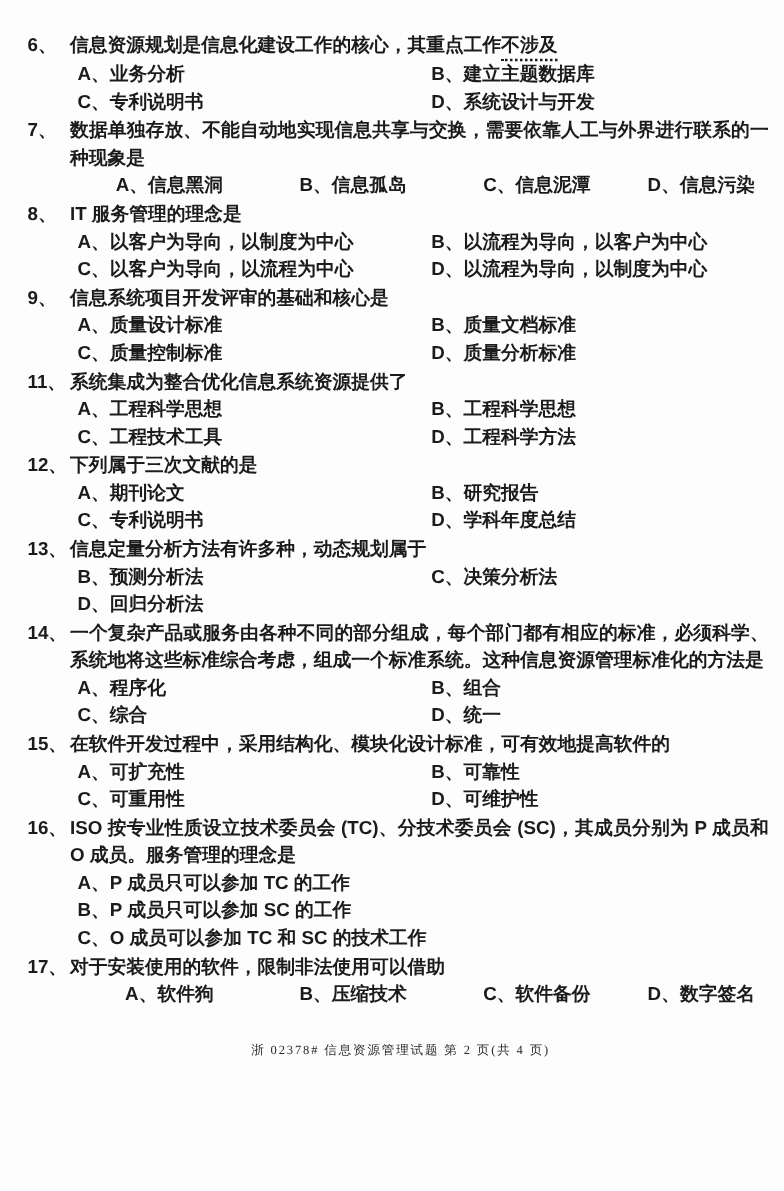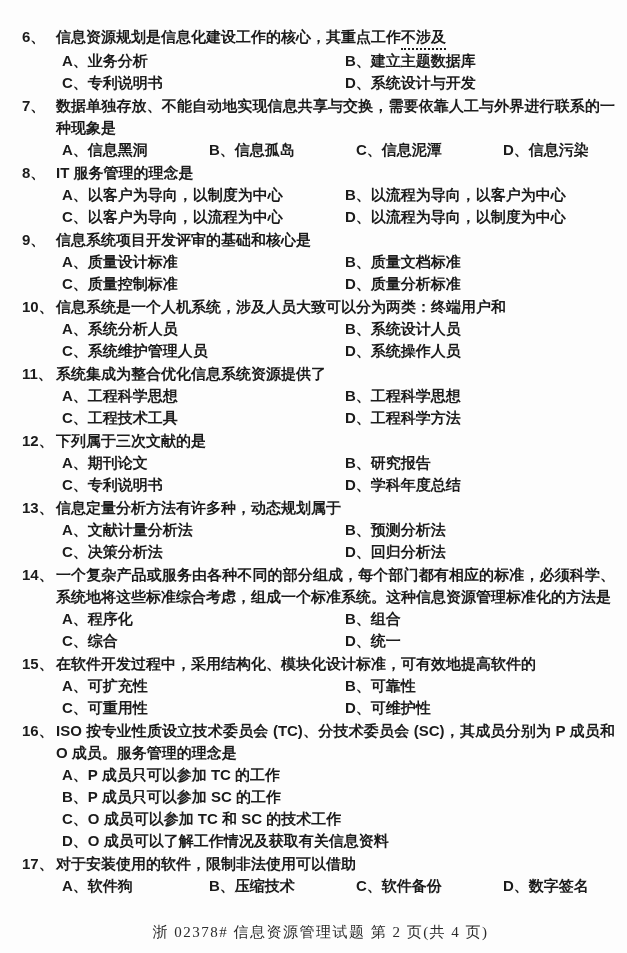--- a/index.html
+++ b/index.html
@@ -48,34 +48,35 @@
   .opts {
     margin-left: 40px;
   }
   .opts.grid2 {
     display: grid;
     grid-template-columns: 283px 1fr;
   }
   .opts.row4 {
     display: grid;
     grid-template-columns: 147px 147px 147px 1fr;
+    text-align: center;
   }
   .opts.list .opt {
     display: block;
   }
   .opt {
     line-height: 22px;
     white-space: nowrap;
   }
   .footer {
     margin-top: 26px;
     text-align: center;
     font-family: "Liberation Serif", "DejaVu Serif", serif;
     font-weight: 400;
-    font-size: 15px;
+    font-size: 10px;
     letter-spacing: 1.5px;
     color: #2a2a2a;
   }
 </style>
 </head>
 <body>
 
 <div class="page">
 
   <div class="q">
@@ -123,32 +124,20 @@
       <span class="q-stem">信息系统项目开发评审的基础和核心是</span>
     </div>
     <div class="opts grid2">
       <div class="opt">A、质量设计标准</div>
       <div class="opt">B、质量文档标准</div>
       <div class="opt">C、质量控制标准</div>
       <div class="opt">D、质量分析标准</div>
     </div>
   </div>
 
-  <div class="q">
-    <div class="q-head">
-      <span class="q-num">10、</span>
-      <span class="q-stem">信息系统是一个人机系统，涉及人员大致可以分为两类：终端用户和</span>
-    </div>
-    <div class="opts grid2">
-      <div class="opt">A、系统分析人员</div>
-      <div class="opt">B、系统设计人员</div>
-      <div class="opt">C、系统维护管理人员</div>
-      <div class="opt">D、系统操作人员</div>
-    </div>
-  </div>
 
   <div class="q">
     <div class="q-head">
       <span class="q-num">11、</span>
       <span class="q-stem">系统集成为整合优化信息系统资源提供了</span>
     </div>
     <div class="opts grid2">
       <div class="opt">A、工程科学思想</div>
       <div class="opt">B、工程科学思想</div>
       <div class="opt">C、工程技术工具</div>
@@ -168,21 +157,20 @@
       <div class="opt">D、学科年度总结</div>
     </div>
   </div>
 
   <div class="q">
     <div class="q-head">
       <span class="q-num">13、</span>
       <span class="q-stem">信息定量分析方法有许多种，动态规划属于</span>
     </div>
     <div class="opts grid2">
-      <div class="opt">A、文献计量分析法</div>
       <div class="opt">B、预测分析法</div>
       <div class="opt">C、决策分析法</div>
       <div class="opt">D、回归分析法</div>
     </div>
   </div>
 
   <div class="q">
     <div class="q-head">
       <span class="q-num">14、</span>
       <span class="q-stem">一个复杂产品或服务由各种不同的部分组成，每个部门都有相应的标准，必须科学、系统地将这些标准综合考虑，组成一个标准系统。这种信息资源管理标准化的方法是</span>
@@ -210,21 +198,20 @@
 
   <div class="q">
     <div class="q-head">
       <span class="q-num">16、</span>
       <span class="q-stem">ISO 按专业性质设立技术委员会 (TC)、分技术委员会 (SC)，其成员分别为 P 成员和 O 成员。服务管理的理念是</span>
     </div>
     <div class="opts list">
       <div class="opt">A、P 成员只可以参加 TC 的工作</div>
       <div class="opt">B、P 成员只可以参加 SC 的工作</div>
       <div class="opt">C、O 成员可以参加 TC 和 SC 的技术工作</div>
-      <div class="opt">D、O 成员可以了解工作情况及获取有关信息资料</div>
     </div>
   </div>
 
   <div class="q">
     <div class="q-head">
       <span class="q-num">17、</span>
       <span class="q-stem">对于安装使用的软件，限制非法使用可以借助</span>
     </div>
     <div class="opts row4">
       <div class="opt">A、软件狗</div>

